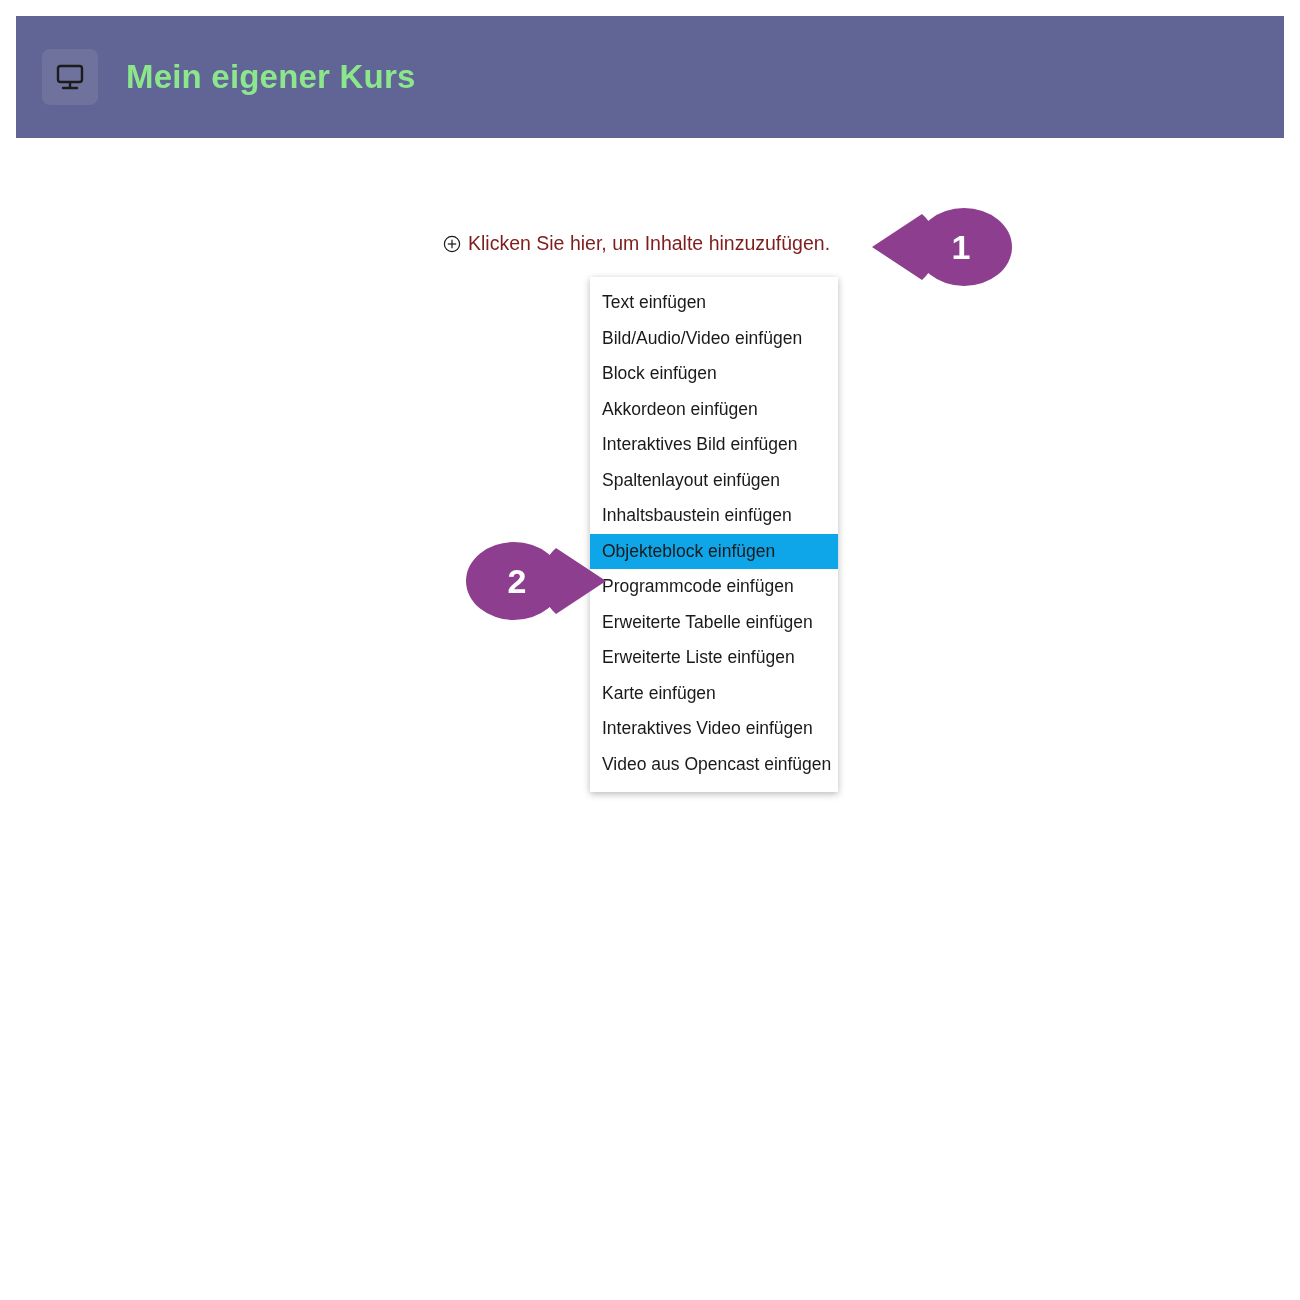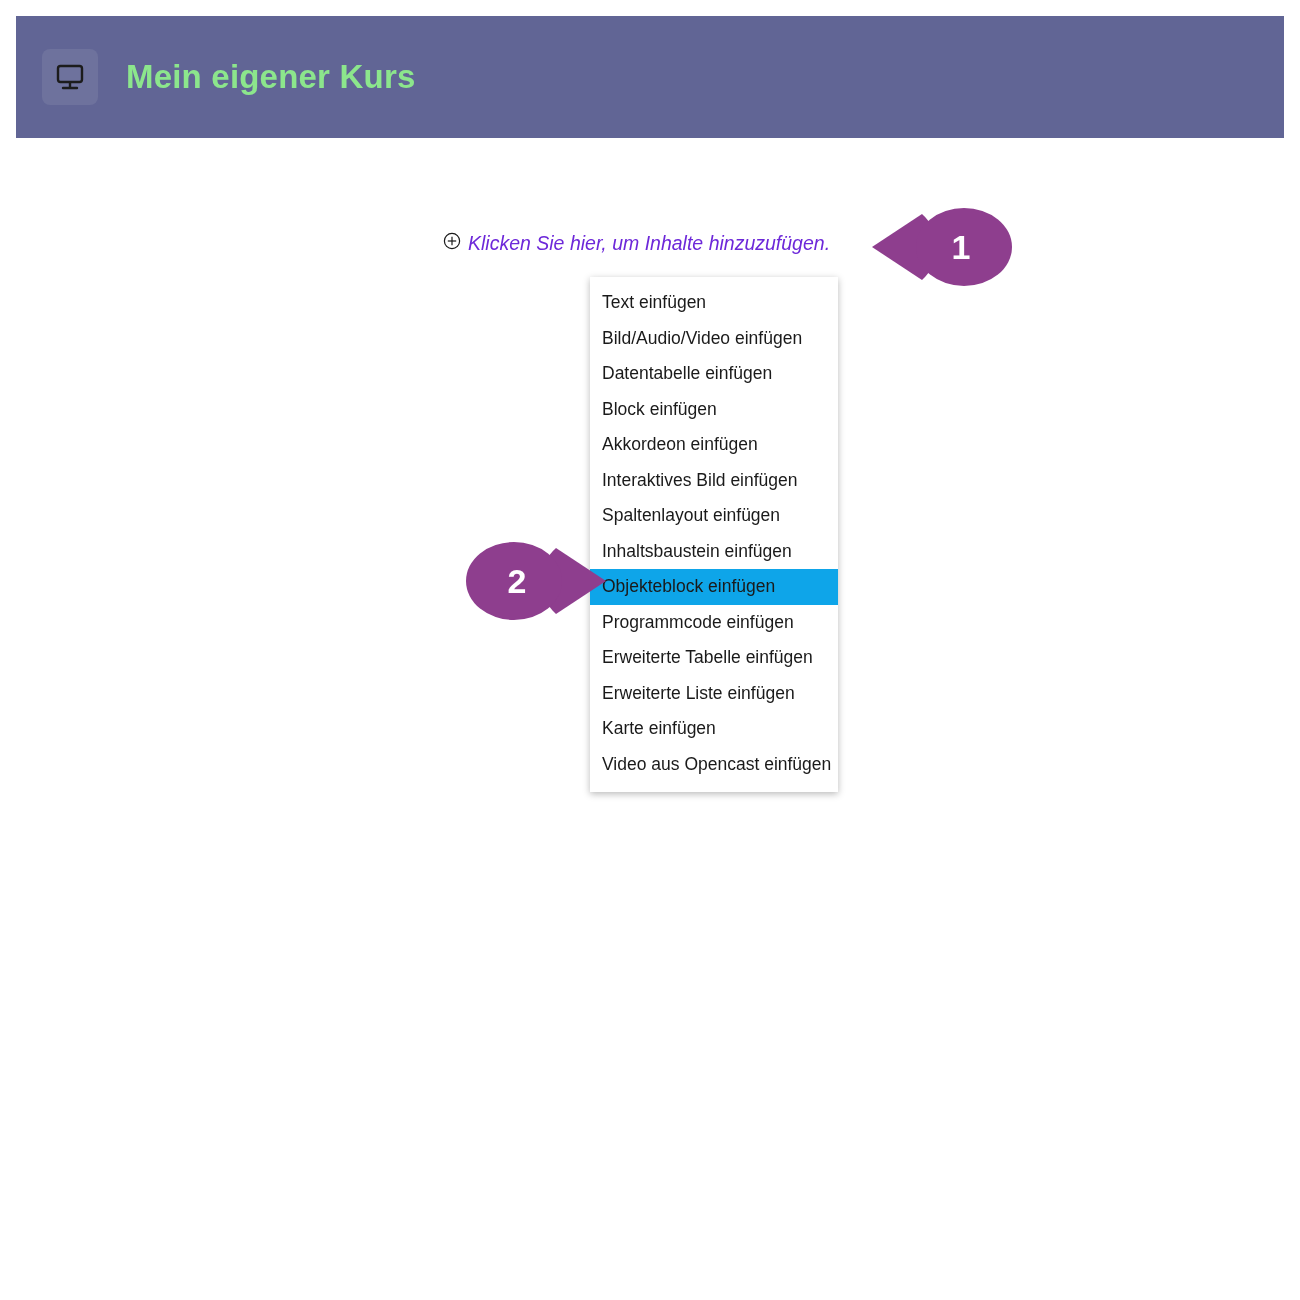--- a/index.html
+++ b/index.html
@@ -47,25 +47,24 @@
     letter-spacing: 0.2px;
     white-space: nowrap;
   }
 
   
   .add-content {
     position: absolute;
     left: 443px;
     top: 232px;
     display: flex;
-    align-items: flex-start;
+    align-items: center;
     font-size: 19.5px;
-    color: #6d28d9;
+    color: #7f1d1d;
     white-space: nowrap;
-    font-style: italic;
   }
   .plus-icon {
     width: 18px;
     height: 18px;
     flex: none;
     margin-right: 7px;
   }
   .plus-icon svg { display: block; }
 
   
@@ -138,31 +137,31 @@
       <line x1="9" y1="4.8" x2="9" y2="13.2" stroke="#1a1a1a" stroke-width="1.2"></line>
       <line x1="4.8" y1="9" x2="13.2" y2="9" stroke="#1a1a1a" stroke-width="1.2"></line>
     </svg>
   </span>
   <span>Klicken Sie hier, um Inhalte hinzuzufügen.</span>
 </div>
 
 <div class="menu">
   <div class="menu-item">Text einfügen</div>
   <div class="menu-item">Bild/Audio/Video einfügen</div>
-  <div class="menu-item">Datentabelle einfügen</div>
   <div class="menu-item">Block einfügen</div>
   <div class="menu-item">Akkordeon einfügen</div>
   <div class="menu-item">Interaktives Bild einfügen</div>
   <div class="menu-item">Spaltenlayout einfügen</div>
   <div class="menu-item">Inhaltsbaustein einfügen</div>
   <div class="menu-item highlight">Objekteblock einfügen</div>
   <div class="menu-item">Programmcode einfügen</div>
   <div class="menu-item">Erweiterte Tabelle einfügen</div>
   <div class="menu-item">Erweiterte Liste einfügen</div>
   <div class="menu-item">Karte einfügen</div>
+  <div class="menu-item">Interaktives Video einfügen</div>
   <div class="menu-item">Video aus Opencast einfügen</div>
 </div>
 
 <div class="callout" id="callout-1">
   <svg width="140" height="78" viewBox="0 0 140 78" aria-hidden="true">
     <path d="M0 39 L50 6 A44 44 0 0 1 50 72 Z" fill="#8e3e8e"></path>
     <ellipse cx="92" cy="39" rx="48" ry="39" fill="#8e3e8e"></ellipse>
   </svg>
   <div class="num">1</div>
 </div>

